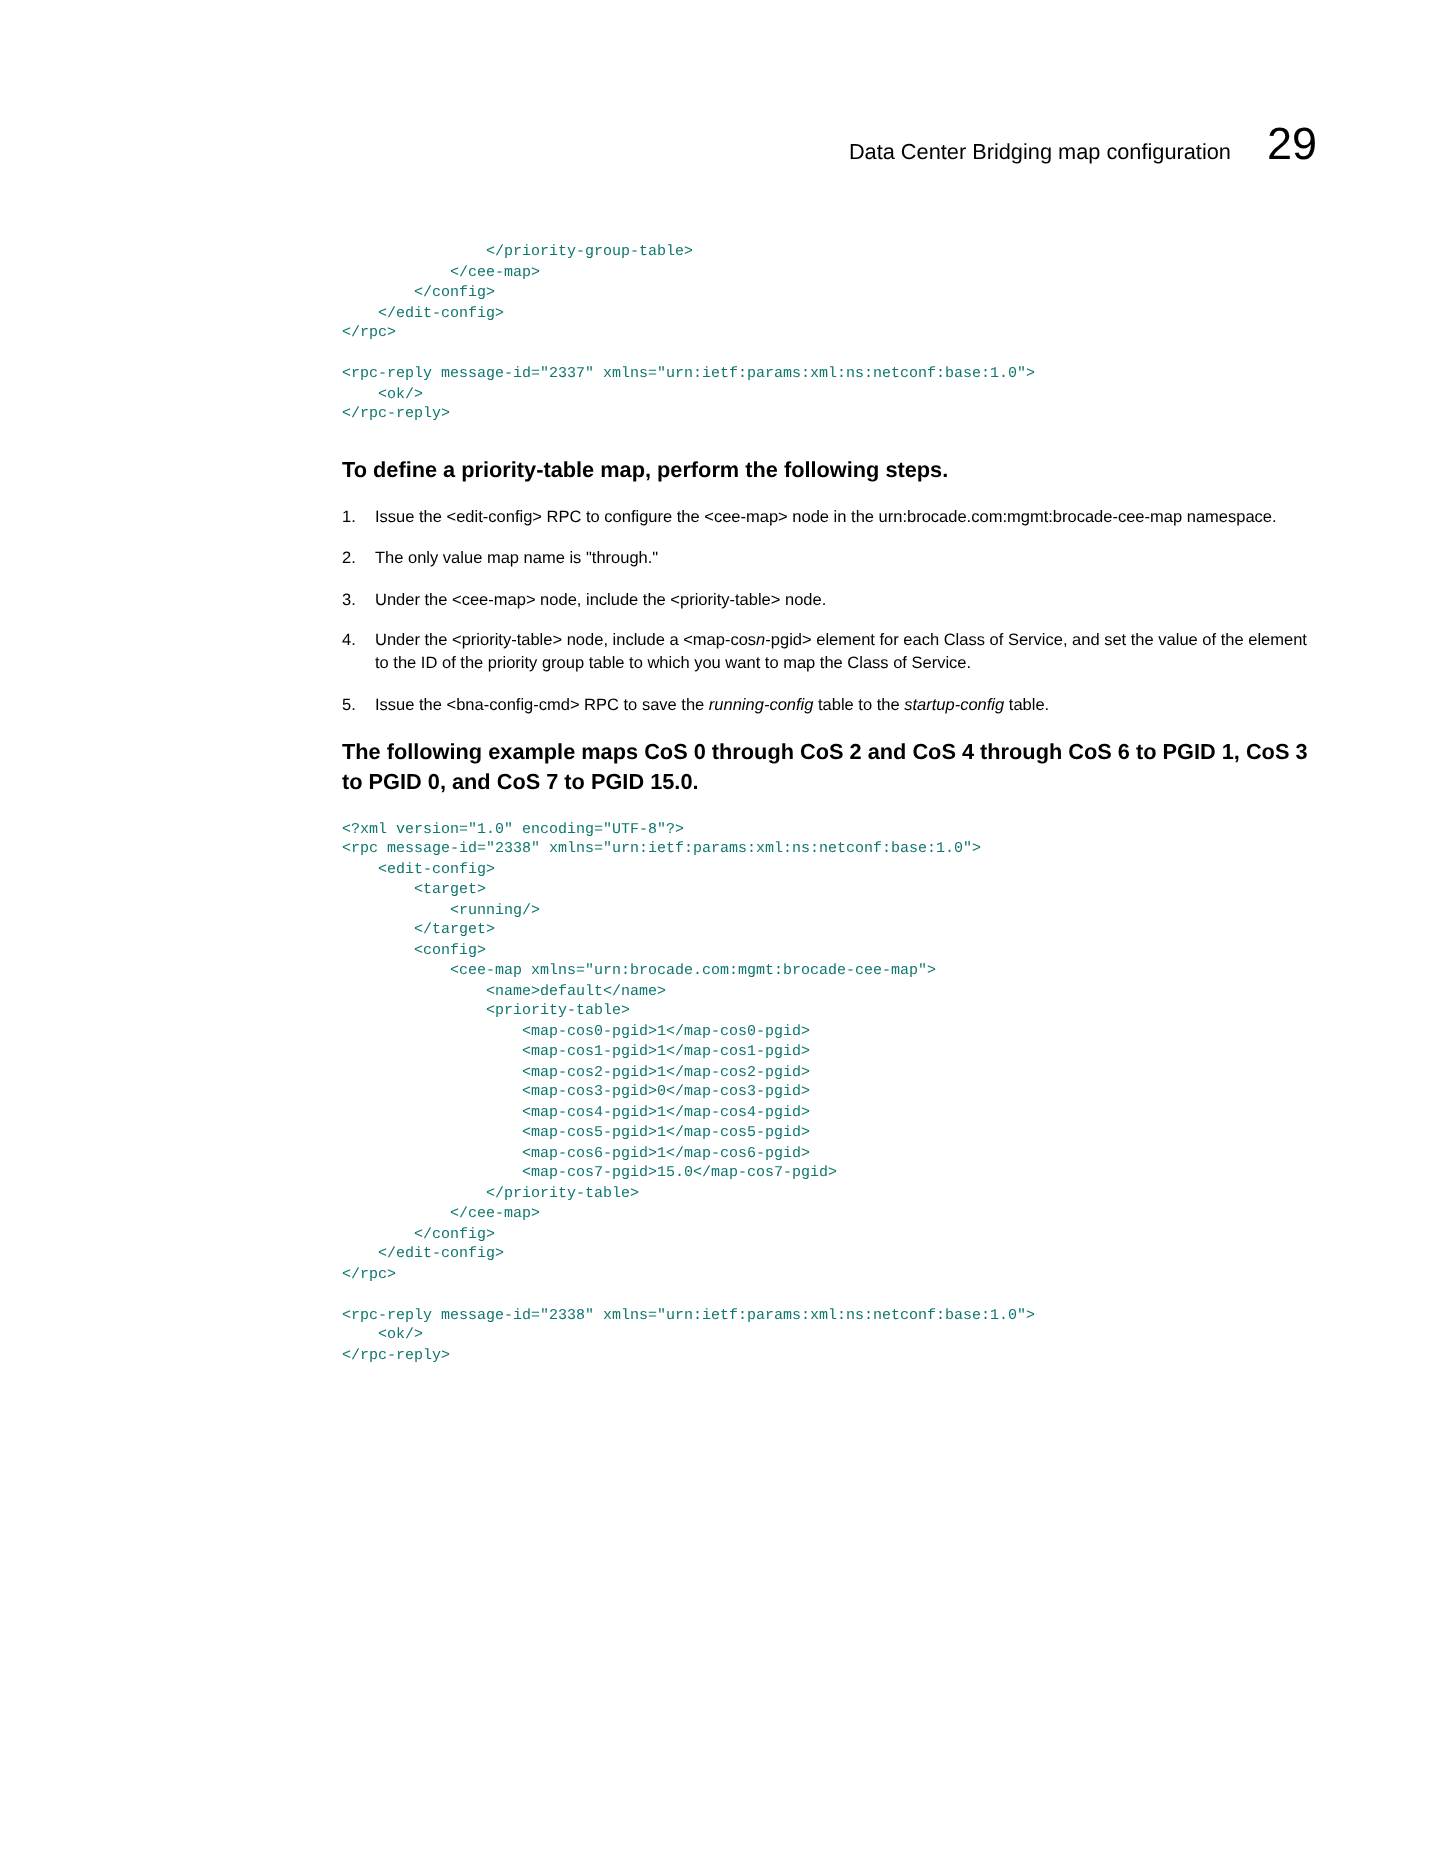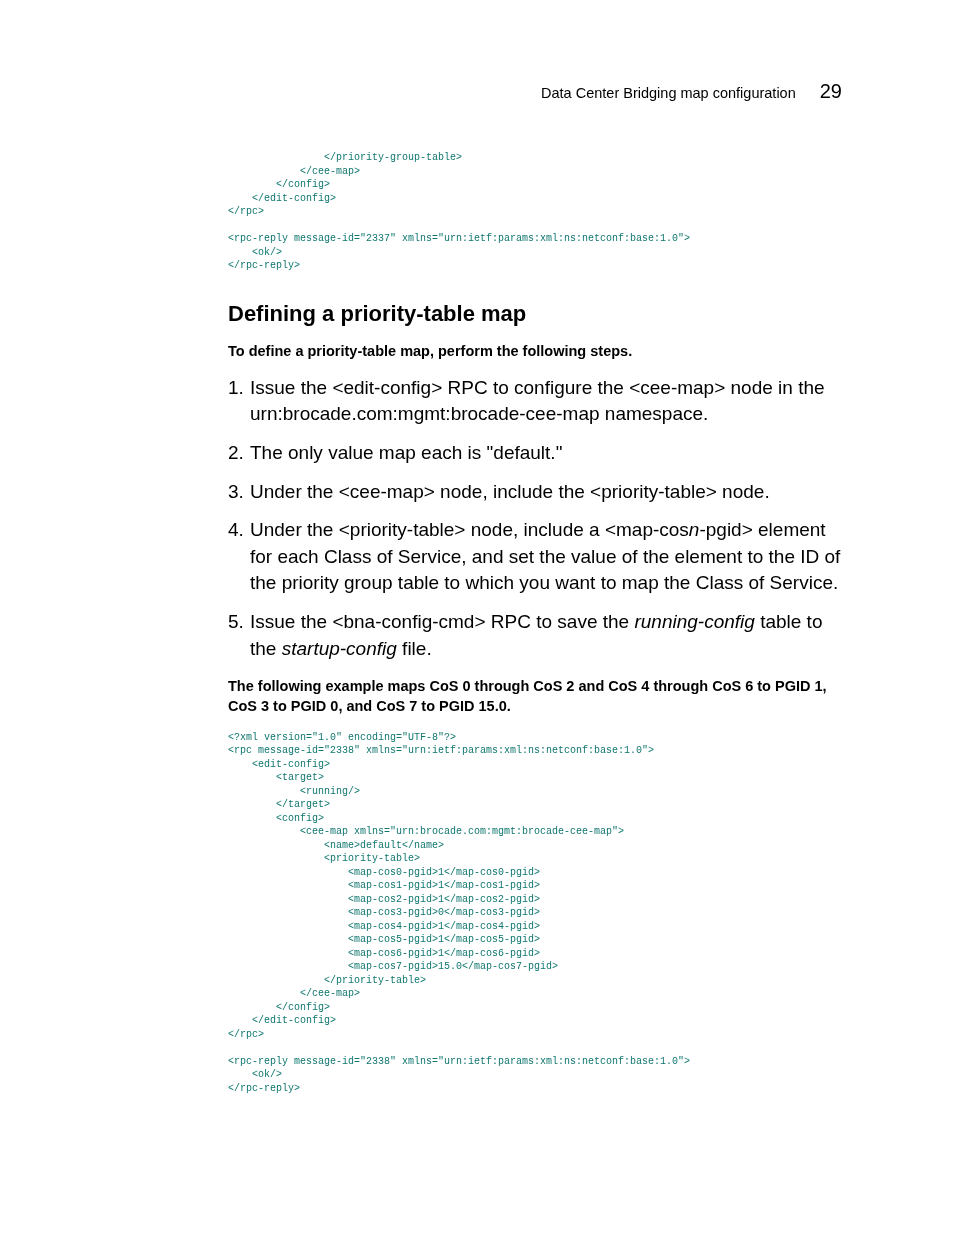--- a/index.html
+++ b/index.html
@@ -6,36 +6,36 @@
     margin: 0;
     padding: 0;
     background: #fff;
     font-family: Arial, Helvetica, sans-serif;
     color: #000;
   }
   .page {
     width: 954px;
     height: 1235px;
     box-sizing: border-box;
-    padding: 80px 112px 60px 96px;
+    padding: 80px 76px 60px 96px;
     position: relative;
   }
   .header {
     display: flex;
     justify-content: flex-end;
     align-items: baseline;
     margin-bottom: 48px;
   }
   .header-title {
     font-size: 14.5px;
     color: #000;
     margin-right: 24px;
   }
   .header-num {
-    font-size: 20px;
+    font-size: 30px;
     font-weight: 400;
     color: #000;
     font-family: Arial, sans-serif;
   }
   .code-block {
     font-family: "Courier New", Courier, monospace;
     font-size: 10px;
     line-height: 1.35;
     white-space: pre;
     margin: 0 0 20px 132px;
@@ -57,21 +57,21 @@
     color: #000;
     font-weight: bold;
   }
   ol.steps {
     margin: 0 0 14px 132px;
     padding: 0;
     list-style: none;
     counter-reset: step;
   }
   ol.steps > li {
-    font-size: 19px;
+    font-size: 11px;
     line-height: 1.4;
     margin-bottom: 12px;
     padding-left: 22px;
     position: relative;
     counter-increment: step;
   }
   ol.steps > li::before {
     content: counter(step) ".";
     position: absolute;
     left: 0;
@@ -94,39 +94,38 @@
   <pre class="code-block">                &lt;/priority-group-table&gt;
             &lt;/cee-map&gt;
         &lt;/config&gt;
     &lt;/edit-config&gt;
 &lt;/rpc&gt;
 
 &lt;rpc-reply message-id="2337" xmlns="urn:ietf:params:xml:ns:netconf:base:1.0"&gt;
     &lt;ok/&gt;
 &lt;/rpc-reply&gt;</pre>
 
-  <h2 class="h2">Defining a priority-table map</h2>
 
   <p class="body-text">To define a priority-table map, perform the following steps.</p>
 
   <ol class="steps">
     <li>
       <span>Issue the &lt;edit-config&gt; RPC to configure the &lt;cee-map&gt; node in the urn:brocade.com:mgmt:brocade-cee-map namespace.</span>
     </li>
     <li>
-      <div class="substep">The only value map each is "default."</div>
+      <div class="substep">The only value map name is "through."</div>
     </li>
     <li>
       <span>Under the &lt;cee-map&gt; node, include the &lt;priority-table&gt; node.</span>
     </li>
     <li>
       <span>Under the &lt;priority-table&gt; node, include a &lt;map-cos</span><span class="ital">n</span><span>-pgid&gt; element for each Class of Service, and set the value of the element to the ID of the priority group table to which you want to map the Class of Service.</span>
     </li>
     <li>
-      <span>Issue the &lt;bna-config-cmd&gt; RPC to save the </span><span class="ital">running-config</span><span> table to the </span><span class="ital">startup-config</span><span> file.</span>
+      <span>Issue the &lt;bna-config-cmd&gt; RPC to save the </span><span class="ital">running-config</span><span> table to the </span><span class="ital">startup-config</span><span> table.</span>
     </li>
   </ol>
 
   <p class="body-text">The following example maps CoS 0 through CoS 2 and CoS 4 through CoS 6 to PGID 1, CoS 3 to PGID 0, and CoS 7 to PGID 15.0.</p>
 
   <pre class="code-block no-indent">&lt;?xml version="1.0" encoding="UTF-8"?&gt;
 &lt;rpc message-id="2338" xmlns="urn:ietf:params:xml:ns:netconf:base:1.0"&gt;
     &lt;edit-config&gt;
         &lt;target&gt;
             &lt;running/&gt;

